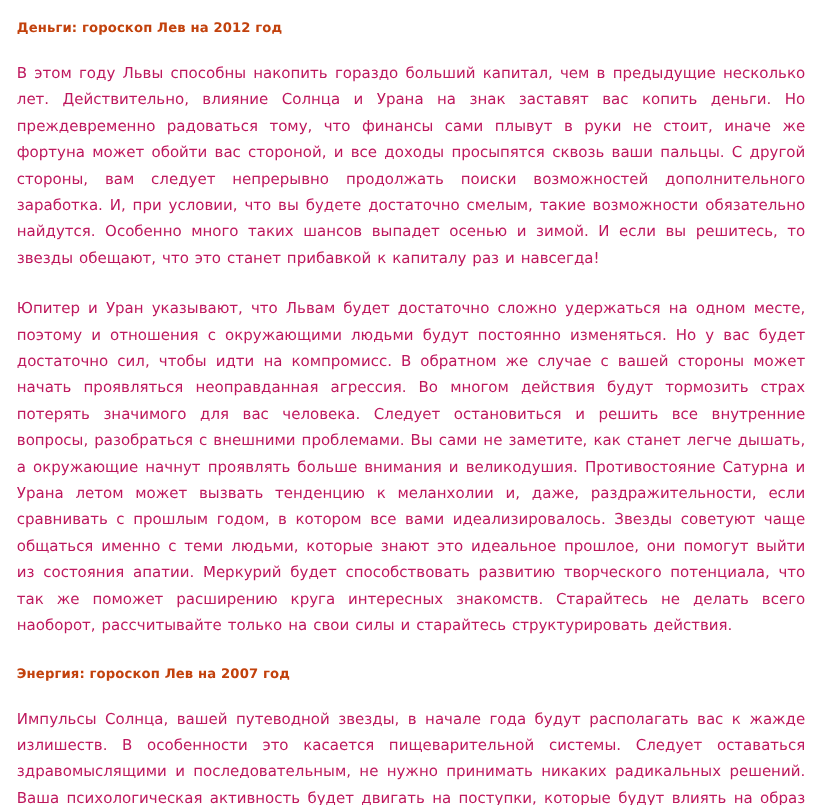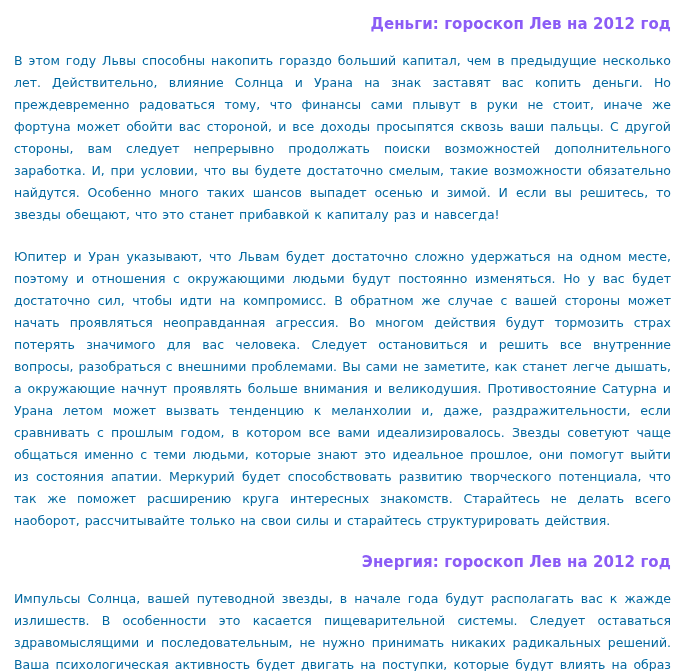--- a/index.html
+++ b/index.html
@@ -13,50 +13,50 @@
     box-sizing: border-box;
     font-family: "DejaVu Sans", "Liberation Sans", sans-serif;
     color: #3f3f3f;
   }
   .page {
     box-sizing: border-box;
     width: 685px;
     padding: 6px 14px 10px 14px;
   }
   .section-title {
-    font-size: 15px;
+    font-size: 11px;
     font-weight: bold;
-    color: #8b5cf6;
-    text-align: right;
+    color: #c2410c;
+    text-align: left;
     margin: 8px 0 16px 0;
     line-height: 20px;
     letter-spacing: 0.1px;
   }
   .section-body {
     font-size: 12.5px;
     line-height: 22px;
     text-align: justify;
     text-justify: inter-word;
-    color: #0369a1;
+    color: #be185d;
     margin: 0 0 20px 0;
     word-spacing: 1px;
   }
 </style>
 </head>
 <body>
 
 <div class="page">
 
   <section>
     <h2 class="section-title">Деньги: гороскоп Лев на 2012 год</h2>
     <p class="section-body">В этом году Львы способны накопить гораздо больший капитал, чем в предыдущие несколько лет. Действительно, влияние Солнца и Урана на знак заставят вас копить деньги. Но преждевременно радоваться тому, что финансы сами плывут в руки не стоит, иначе же фортуна может обойти вас стороной, и все доходы просыпятся сквозь ваши пальцы. С другой стороны, вам следует непрерывно продолжать поиски возможностей дополнительного заработка. И, при условии, что вы будете достаточно смелым, такие возможности обязательно найдутся. Особенно много таких шансов выпадет осенью и зимой. И если вы решитесь, то звезды обещают, что это станет прибавкой к капиталу раз и навсегда!</p>
   </section>
 
   <section>
     <p class="section-body">Юпитер и Уран указывают, что Львам будет достаточно сложно удержаться на одном месте, поэтому и отношения с окружающими людьми будут постоянно изменяться. Но у вас будет достаточно сил, чтобы идти на компромисс. В обратном же случае с вашей стороны может начать проявляться неоправданная агрессия. Во многом действия будут тормозить страх потерять значимого для вас человека. Следует остановиться и решить все внутренние вопросы, разобраться с внешними проблемами. Вы сами не заметите, как станет легче дышать, а окружающие начнут проявлять больше внимания и великодушия. Противостояние Сатурна и Урана летом может вызвать тенденцию к меланхолии и, даже, раздражительности, если сравнивать с прошлым годом, в котором все вами идеализировалось. Звезды советуют чаще общаться именно с теми людьми, которые знают это идеальное прошлое, они помогут выйти из состояния апатии. Меркурий будет способствовать развитию творческого потенциала, что так же поможет расширению круга интересных знакомств. Старайтесь не делать всего наоборот, рассчитывайте только на свои силы и старайтесь структурировать действия.</p>
   </section>
 
   <section>
-    <h2 class="section-title">Энергия: гороскоп Лев на 2012 год</h2>
+    <h2 class="section-title">Энергия: гороскоп Лев на 2007 год</h2>
     <p class="section-body">Импульсы Солнца, вашей путеводной звезды, в начале года будут располагать вас к жажде излишеств. В особенности это касается пищеварительной системы. Следует оставаться здравомыслящими и последовательным, не нужно принимать никаких радикальных решений. Ваша психологическая активность будет двигать на поступки, которые будут влиять на образ жизни. С мая ваш энергетический уровень усилится. В особенности это будет заметно по желанию к физическим нагрузкам. Вы вступите в идеальное время для подготовки к соревнованиям, сможете привести себя в тонус, или заняться своей спиной, в конце - концов. К последним 3-м месяцам года вы полностью придете в форму, и будете чувствовать себя отлично. Главное - заботиться о своем сне.</p>
   </section>
 
 </div>
 
 </body></html>

